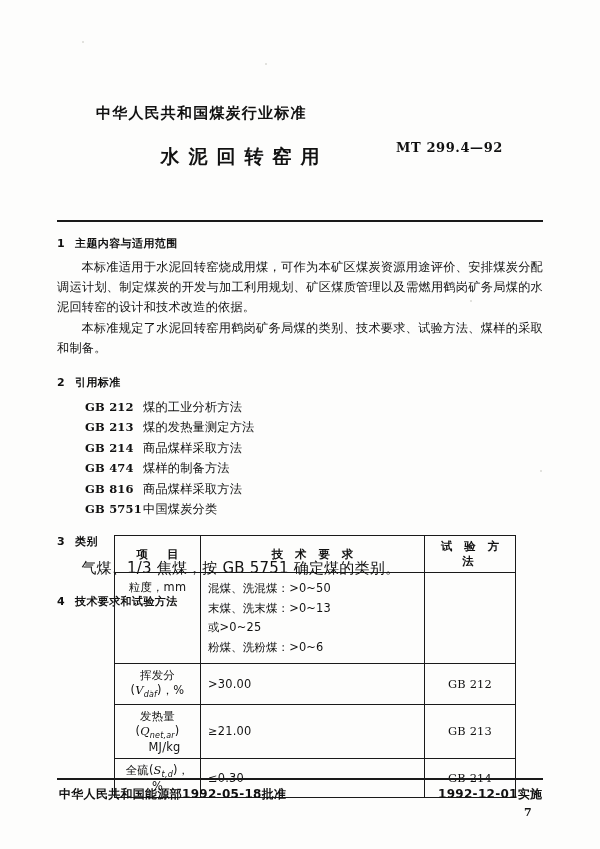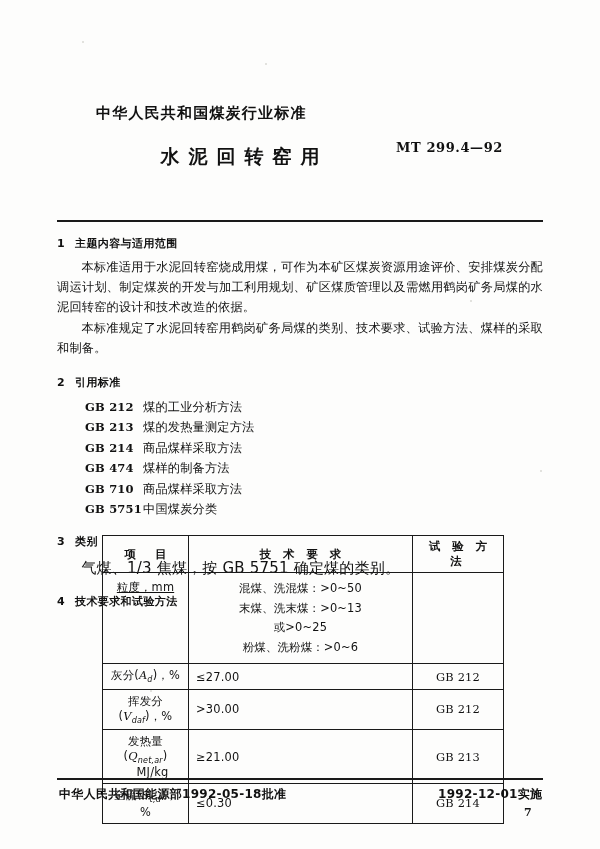--- a/index.html
+++ b/index.html
@@ -126,21 +126,21 @@
     font-size: 15px;
     line-height: 1.62;
     text-indent: 24.4px;
     margin: 0;
     letter-spacing: 0.2px;
   }
 
   
   .tbl-wrap {
     position: absolute;
-    left: 102px;
+    left: 114px;
     top: 535px;
     width: 401px;
   }
   table.spec {
     border-collapse: collapse;
     width: 401px;
     table-layout: fixed;
   }
   table.spec td, table.spec th {
     border: 1px solid #1a1a1a;
@@ -161,31 +161,29 @@
   .col-item   { width: 86px; }
   .col-req    { width: 224px; }
   .col-method { width: 91px; }
 
   td.item {
     text-align: center;
   }
   td.item.topalign {
     vertical-align: top;
     padding-top: 7px;
-    text-decoration: underline;
   }
   td.req {
     text-align: left;
     padding-left: 9px;
   }
   td.req.multi {
     line-height: 1.72;
     padding-top: 6px;
     padding-bottom: 6px;
-    text-align: center;
   }
   td.method {
     text-align: center;
     font-family: "DejaVu Serif", "Liberation Serif", serif;
     font-weight: bold;
     font-size: 11px;
   }
   .sub {
     font-size: 8px;
     vertical-align: sub;
@@ -287,21 +285,21 @@
       <li class="ref-item">
         <span class="ref-code">GB 213</span><span>煤的发热量测定方法</span>
       </li>
       <li class="ref-item">
         <span class="ref-code">GB 214</span><span>商品煤样采取方法</span>
       </li>
       <li class="ref-item">
         <span class="ref-code">GB 474</span><span>煤样的制备方法</span>
       </li>
       <li class="ref-item">
-        <span class="ref-code">GB 710</span><span>商品煤样采取方法</span>
+        <span class="ref-code">GB 816</span><span>商品煤样采取方法</span>
       </li>
       <li class="ref-item">
         <span class="ref-code">GB 5751</span><span>中国煤炭分类</span>
       </li>
     </ul>
 
     <div class="block-gap"></div>
 
     <div class="sec-head">
       <span class="num">3</span><span>类别</span>
@@ -335,25 +333,20 @@
           <td class="item topalign">粒度，mm</td>
           <td class="req multi">
             <span class="nowrap">混煤、洗混煤：&gt;0~50</span><br>
             <span class="nowrap">末煤、洗末煤：&gt;0~13</span><br>
             <span class="nowrap">或&gt;0~25</span><br>
             <span class="nowrap">粉煤、洗粉煤：&gt;0~6</span>
           </td>
           <td class="method"></td>
         </tr>
 
-        <tr>
-          <td class="item"><span>灰分(</span><span class="ital">A</span><span class="sub">d</span><span>)，%</span></td>
-          <td class="req">≤27.00</td>
-          <td class="method">GB 212</td>
-        </tr>
 
         <tr>
           <td class="item"><span>挥发分(</span><span class="ital">V</span><span class="sub">daf</span><span>)，%</span></td>
           <td class="req">&gt;30.00</td>
           <td class="method">GB 212</td>
         </tr>
 
         <tr>
           <td class="item"><span>发热量(</span><span class="ital">Q</span><span class="sub">net,ar</span><span>)</span><span class="unit-line">MJ/kg</span></td>
           <td class="req">≥21.00</td>

